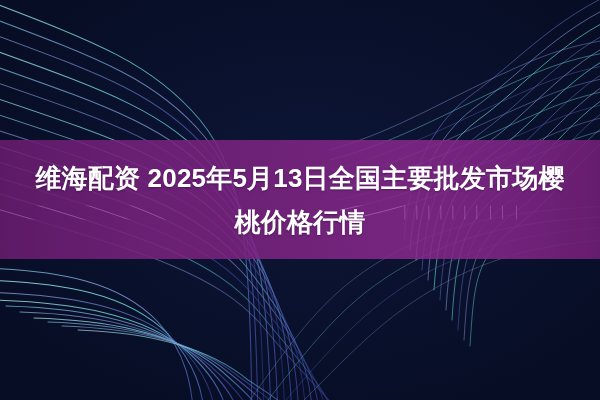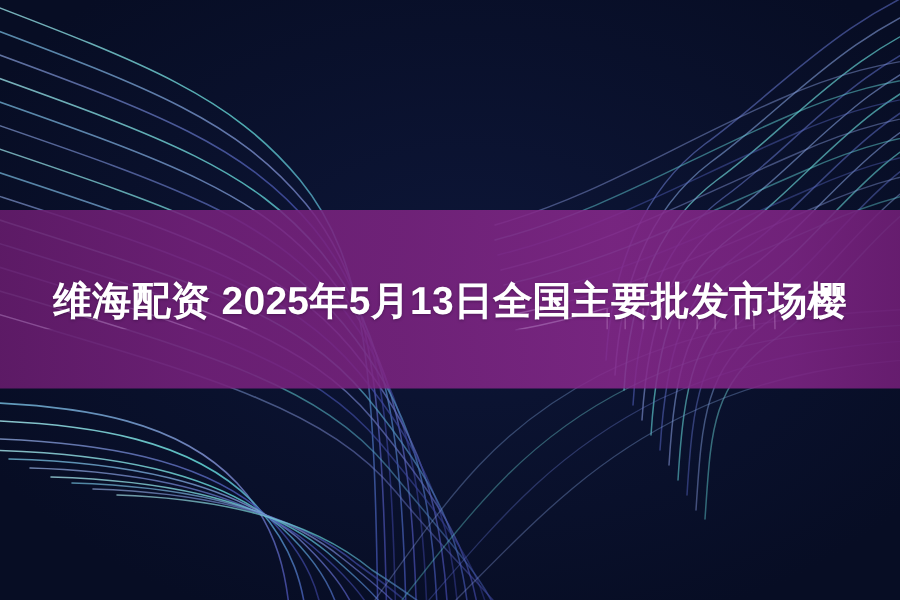--- a/index.html
+++ b/index.html
@@ -182,15 +182,16 @@
       <path d="M 464,140 C 464,190 466,224 464,262"></path>
       <path d="M 476,140 C 476,192 478,226 476,262"></path>
       <path d="M 488,140 C 490,194 492,228 490,262"></path>
       <path d="M 500,140 C 502,196 504,230 502,262"></path>
       <path d="M 514,140 C 516,198 518,232 516,262"></path>
     </g>
   </svg>
 
   <div id="title-wrap">
     <div class="title-line">维海配资 2025年5月13日全国主要批发市场樱</div>
+    <div class="title-line">桃价格行情</div>
   </div>
 
 </div>
 
 </body></html>

